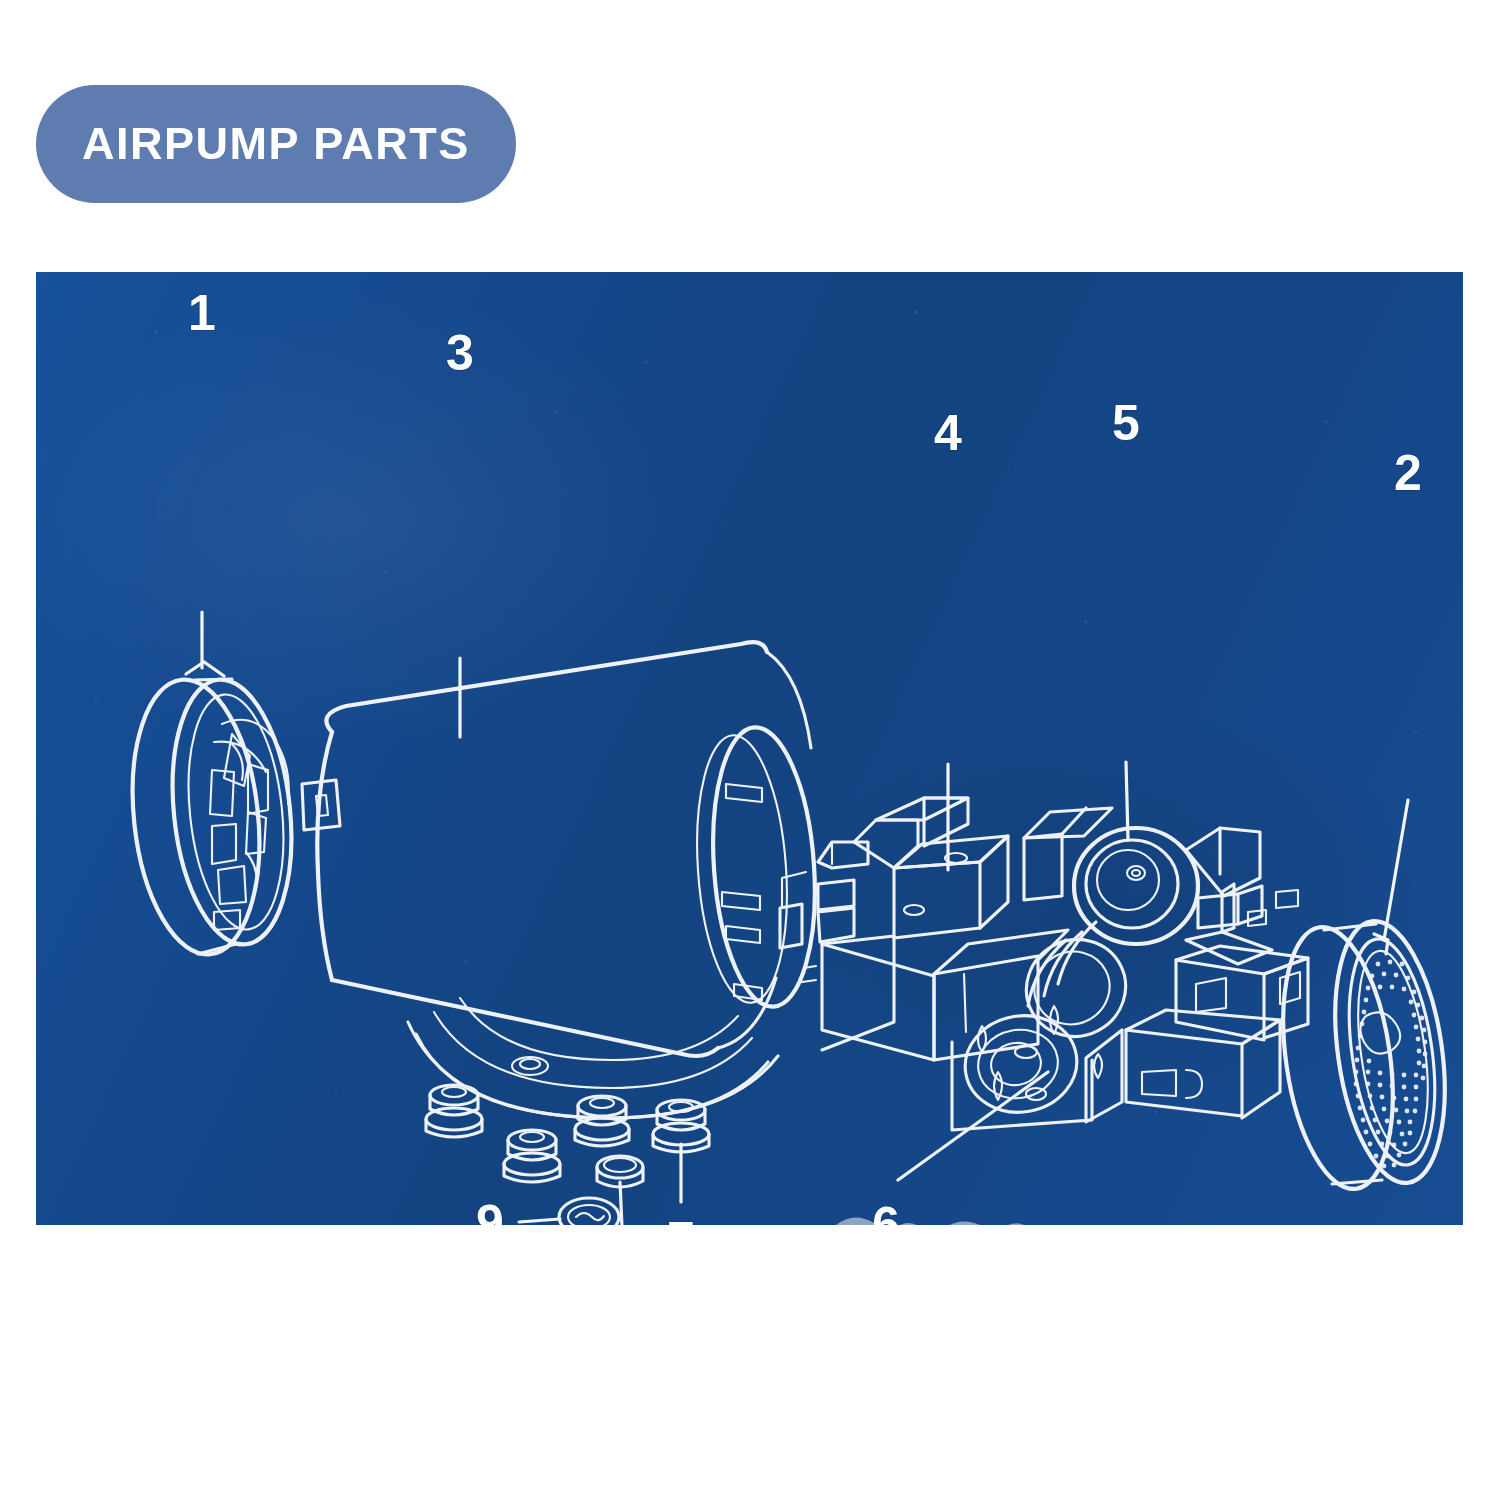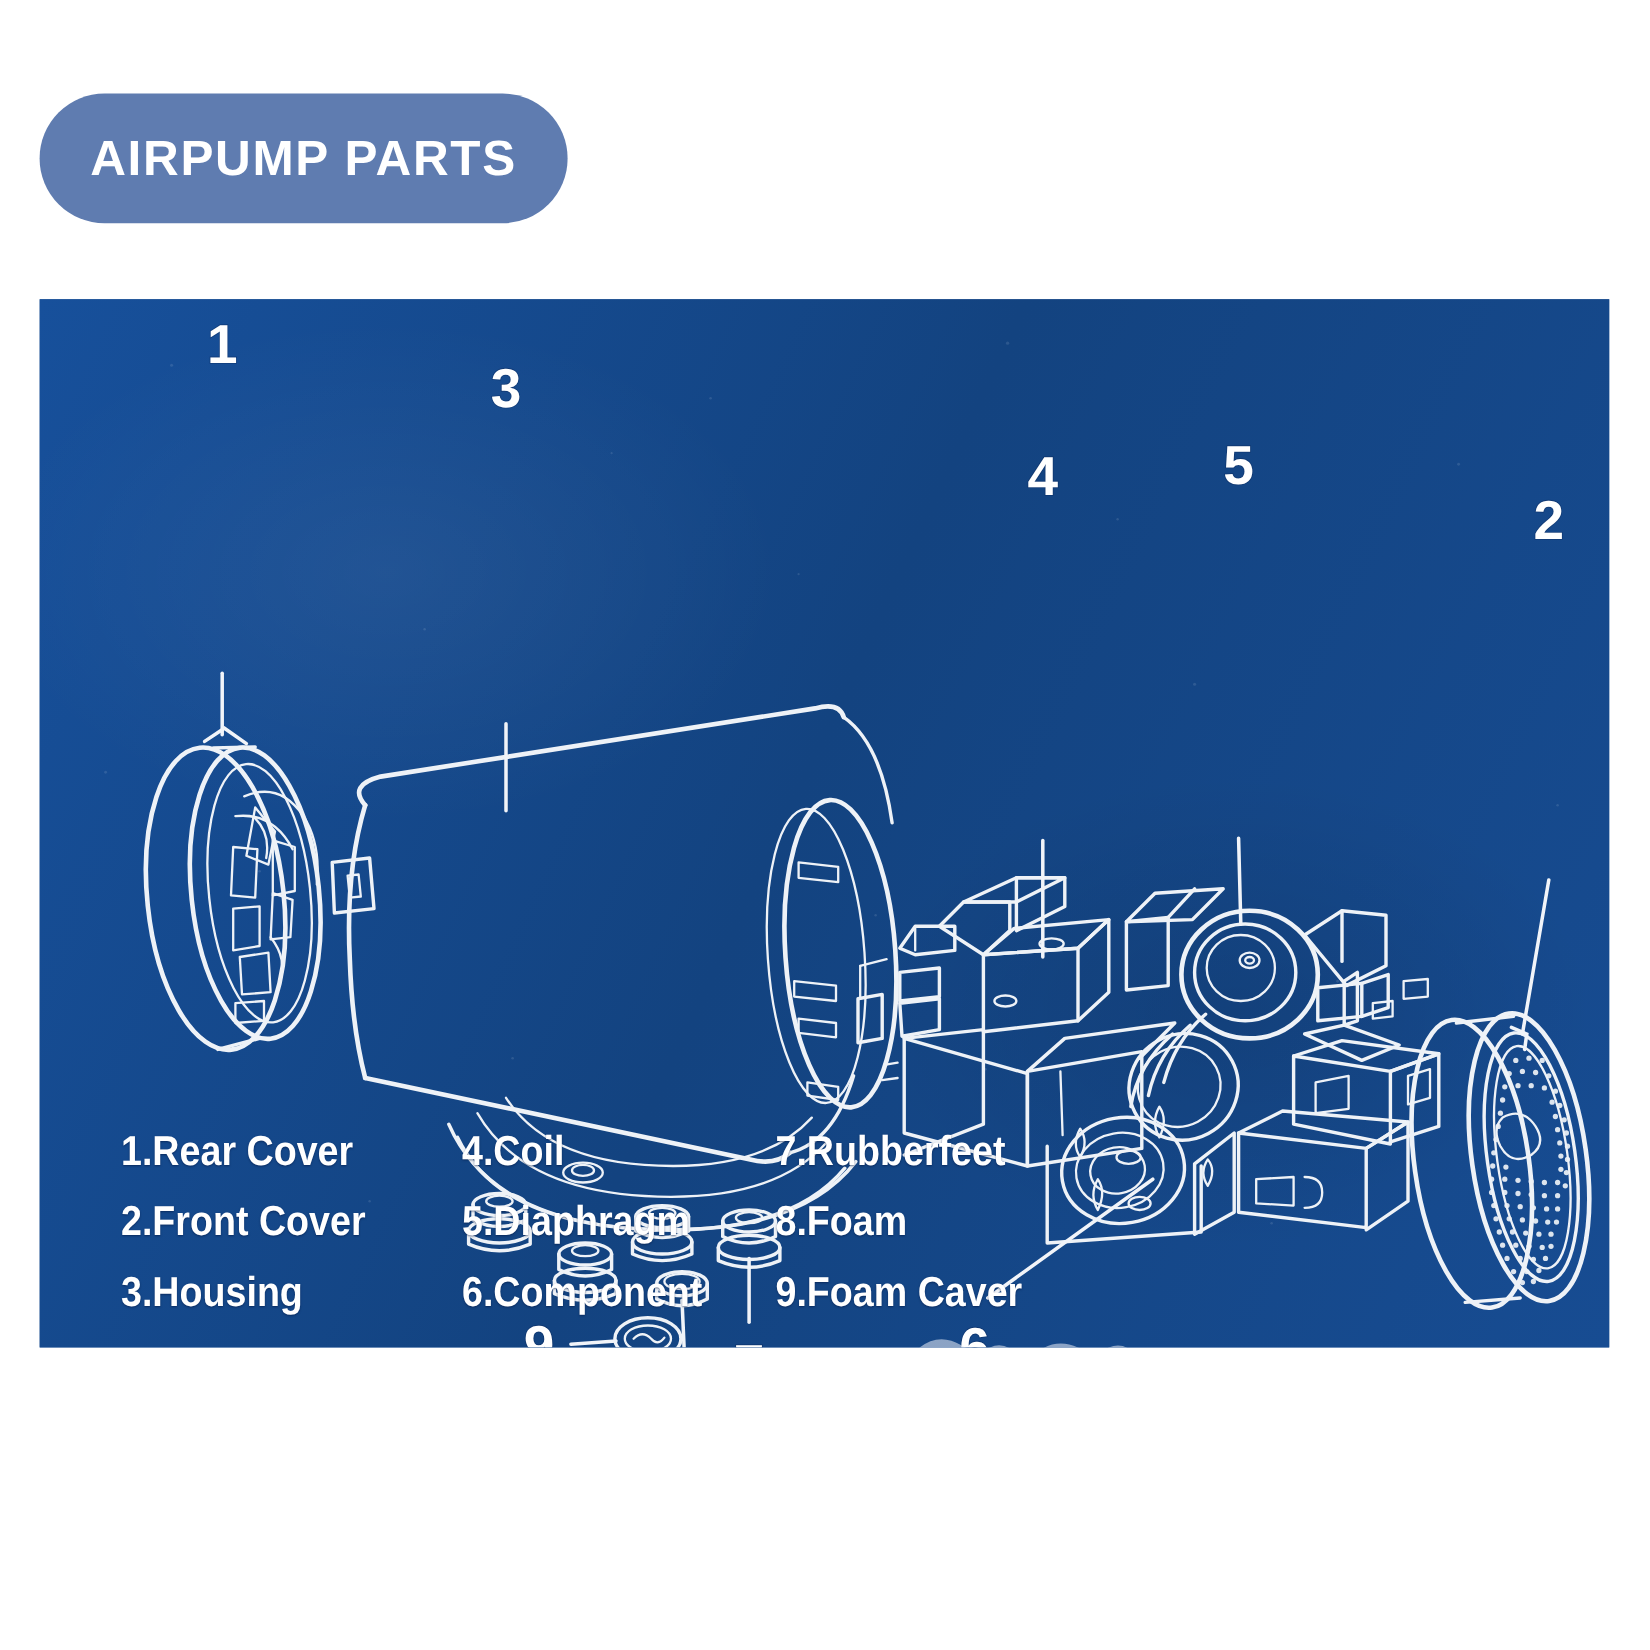--- a/index.html
+++ b/index.html
@@ -459,33 +459,20 @@
             <circle cx="1358" cy="893" r="2.4"></circle>
         </g>
       </g>
 
       <path class="leader" d="M1372 528 L1348 668"></path>
       <path class="leader" d="M1338 662 L1352 668 L1350 682"></path>
       <text class="calloutnum" x="1372" y="218">2</text>
     </g>
   </svg>
 
-  <div id="legend">
-    <div class="legend-item">1.Rear Cover</div>
-    <div class="legend-item">4.Coil</div>
-    <div class="legend-item">7.Rubberfeet</div>
-
-    <div class="legend-item">2.Front Cover</div>
-    <div class="legend-item">5.Diaphragm</div>
-    <div class="legend-item">8.Foam</div>
-
-    <div class="legend-item">3.Housing</div>
-    <div class="legend-item">6.Component</div>
-    <div class="legend-item">9.Foam Caver</div>
-  </div>
 
   <svg id="bottom-smudge" viewBox="0 0 260 26" preserveAspectRatio="none">
     <g fill="#e9eef5" opacity="0.75">
       <path d="M10 20 q18 -14 38 -2 q12 8 26 2 q10 -5 20 2 l0 6 l-84 0 z"></path>
       <path d="M120 22 q16 -10 34 -2 q14 7 28 0 q12 -5 22 4 l0 4 l-84 0 z"></path>
     </g>
   </svg>
 </div>
 
 </body></html>

